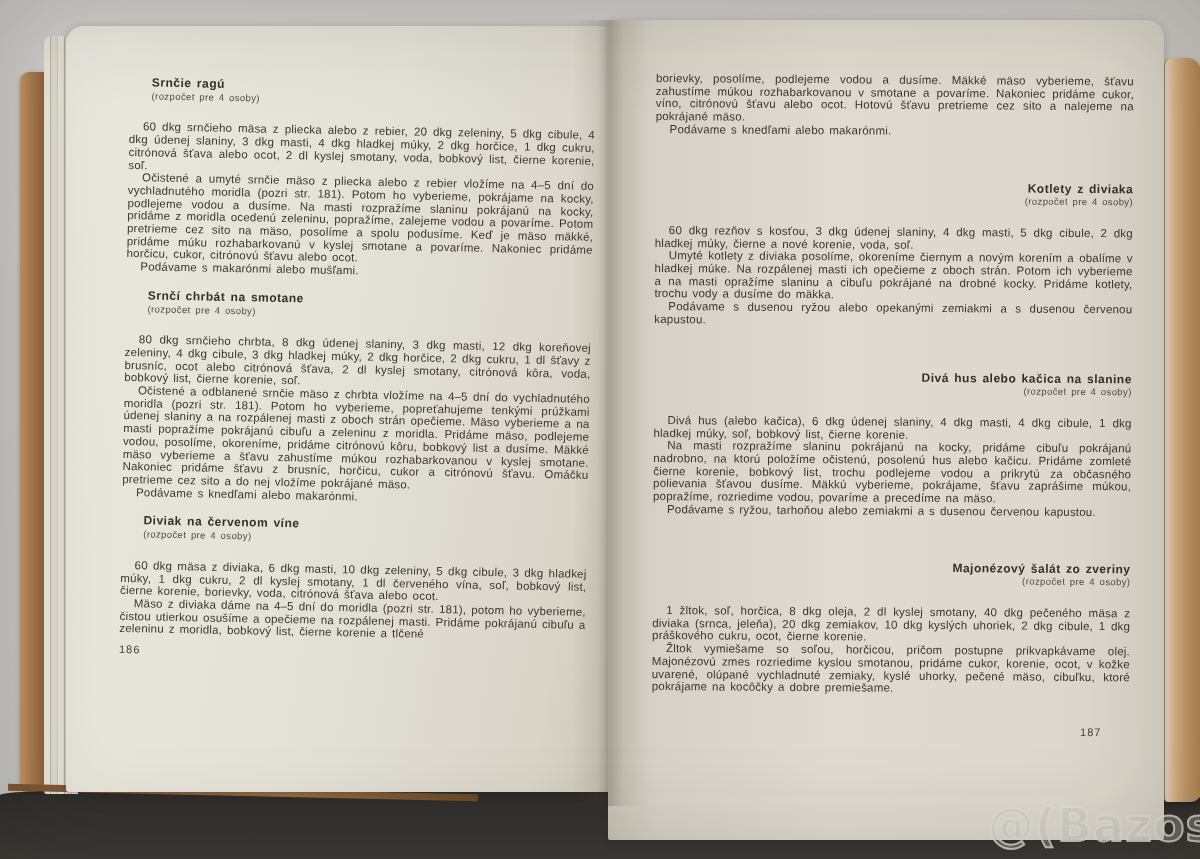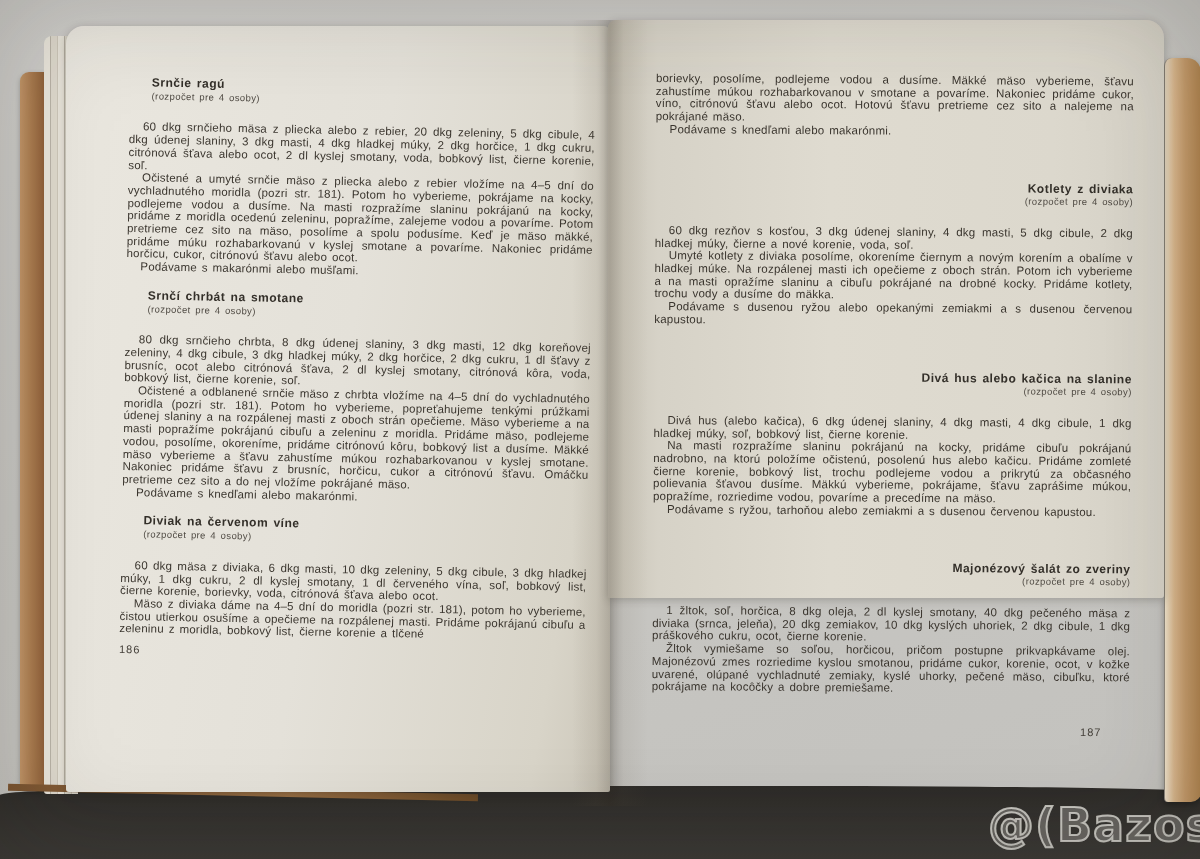--- a/index.html
+++ b/index.html
@@ -48,21 +48,21 @@
   .page {
     position:absolute;
     box-shadow:0 2px 8px rgba(40,35,28,0.25);
   }
   .page-left {
     left:66px; top:26px; width:544px; height:766px;
     background:linear-gradient(100deg,#eae7df 0%,#e4e1d9 50%,#d8d4c8 88%,#cbc6b9 100%);
     border-radius:18px 6px 2px 3px;
   }
   .page-right {
-    left:608px; top:20px; width:556px; height:578px;
+    left:608px; top:20px; width:556px; height:820px;
     background:linear-gradient(to right,#c7c2b5 0%,#d6d2c7 9%,#dfdbd0 40%,#dcd8cd 80%,#d5d1c6 100%);
     border-radius:8px 18px 3px 2px;
   }
   .gutter {
     position:absolute; left:572px; top:20px; width:76px; height:786px; pointer-events:none;
     background:linear-gradient(to right,rgba(90,78,60,0) 0%,rgba(90,78,60,0.10) 32%,rgba(55,46,35,0.22) 50%,rgba(90,78,60,0.08) 68%,rgba(90,78,60,0) 100%);
   }
   
   .text-block {
     position:absolute; color:#3a352e;

